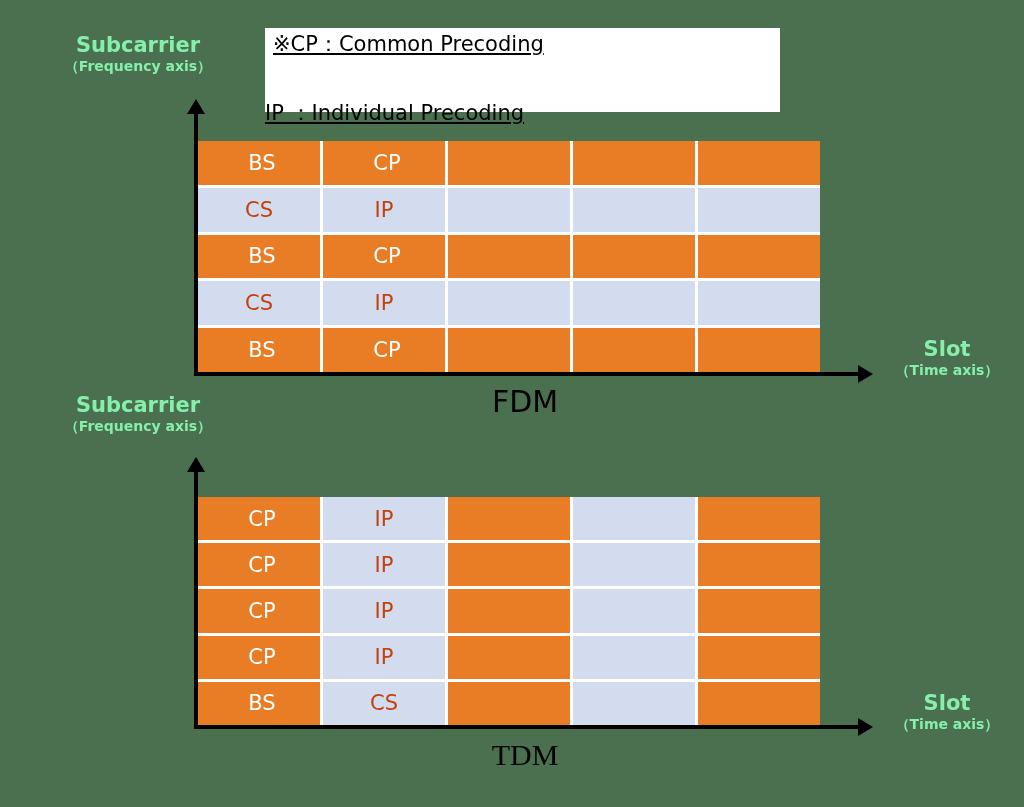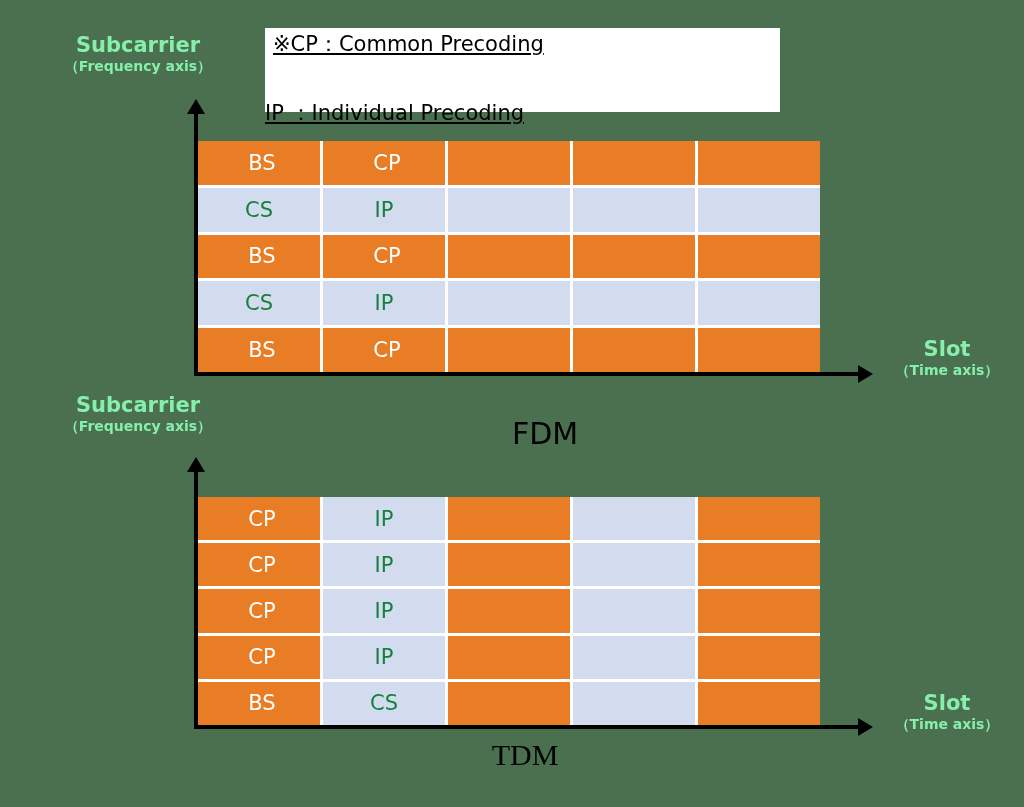--- a/index.html
+++ b/index.html
@@ -127,21 +127,21 @@
     font-family: "DejaVu Sans", "Liberation Sans", sans-serif;
     user-select: none;
   }
   .cell.orange {
     background: #e87d26;
     color: #ffffff;
     padding-left: 6px;
   }
   .cell.blue {
     background: #d3dcee;
-    color: #15803d;
+    color: #c2410c;
     text-align: center;
   }
 
   .caption {
     position: absolute;
     color: #000000;
     font-size: 30px;
     text-align: center;
     white-space: nowrap;
     font-family: "DejaVu Sans", "Liberation Sans", sans-serif;
@@ -193,21 +193,21 @@
         <div class="cell orange"></div>
         <div class="cell orange"></div>
         <div class="cell orange"></div>
       </div>
 
     <div class="axis-label" style="left:872px; top:336px; width:150px;">
       <span>Slot</span>
       <span class="sub">（Time axis）</span>
     </div>
 
-    <div class="caption" style="left:440px; top:384px; width:210px;margin-top:32px;">FDM</div>
+    <div class="caption" style="left:420px; top:384px; width:210px;">FDM</div>
   </div>
 
   <div class="chart">
 
     <div class="axis-label" style="left:38px; top:392px; width:200px;">
       <span>Subcarrier</span>
       <span class="sub">（Frequency axis）</span>
     </div>
 
     <div class="axis-v" style="left:194px; top:470px; height:257px;"></div>

